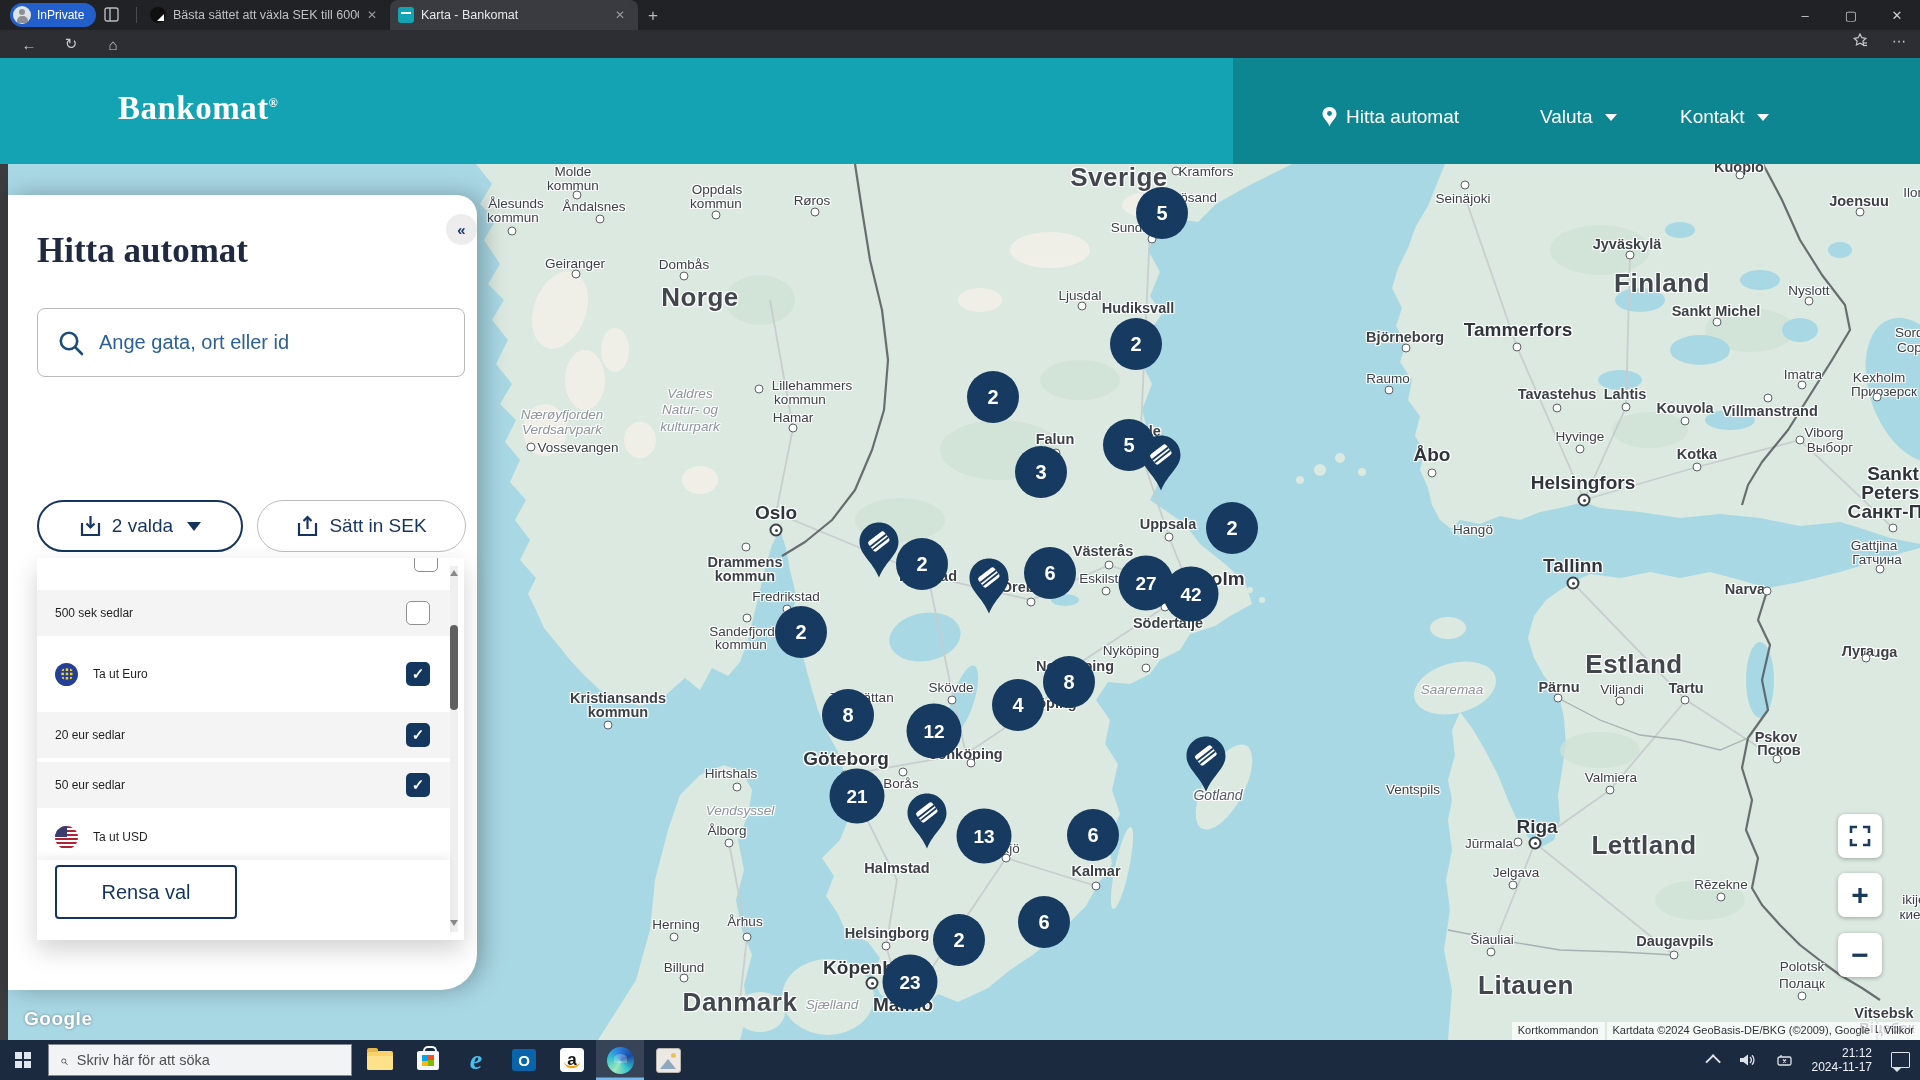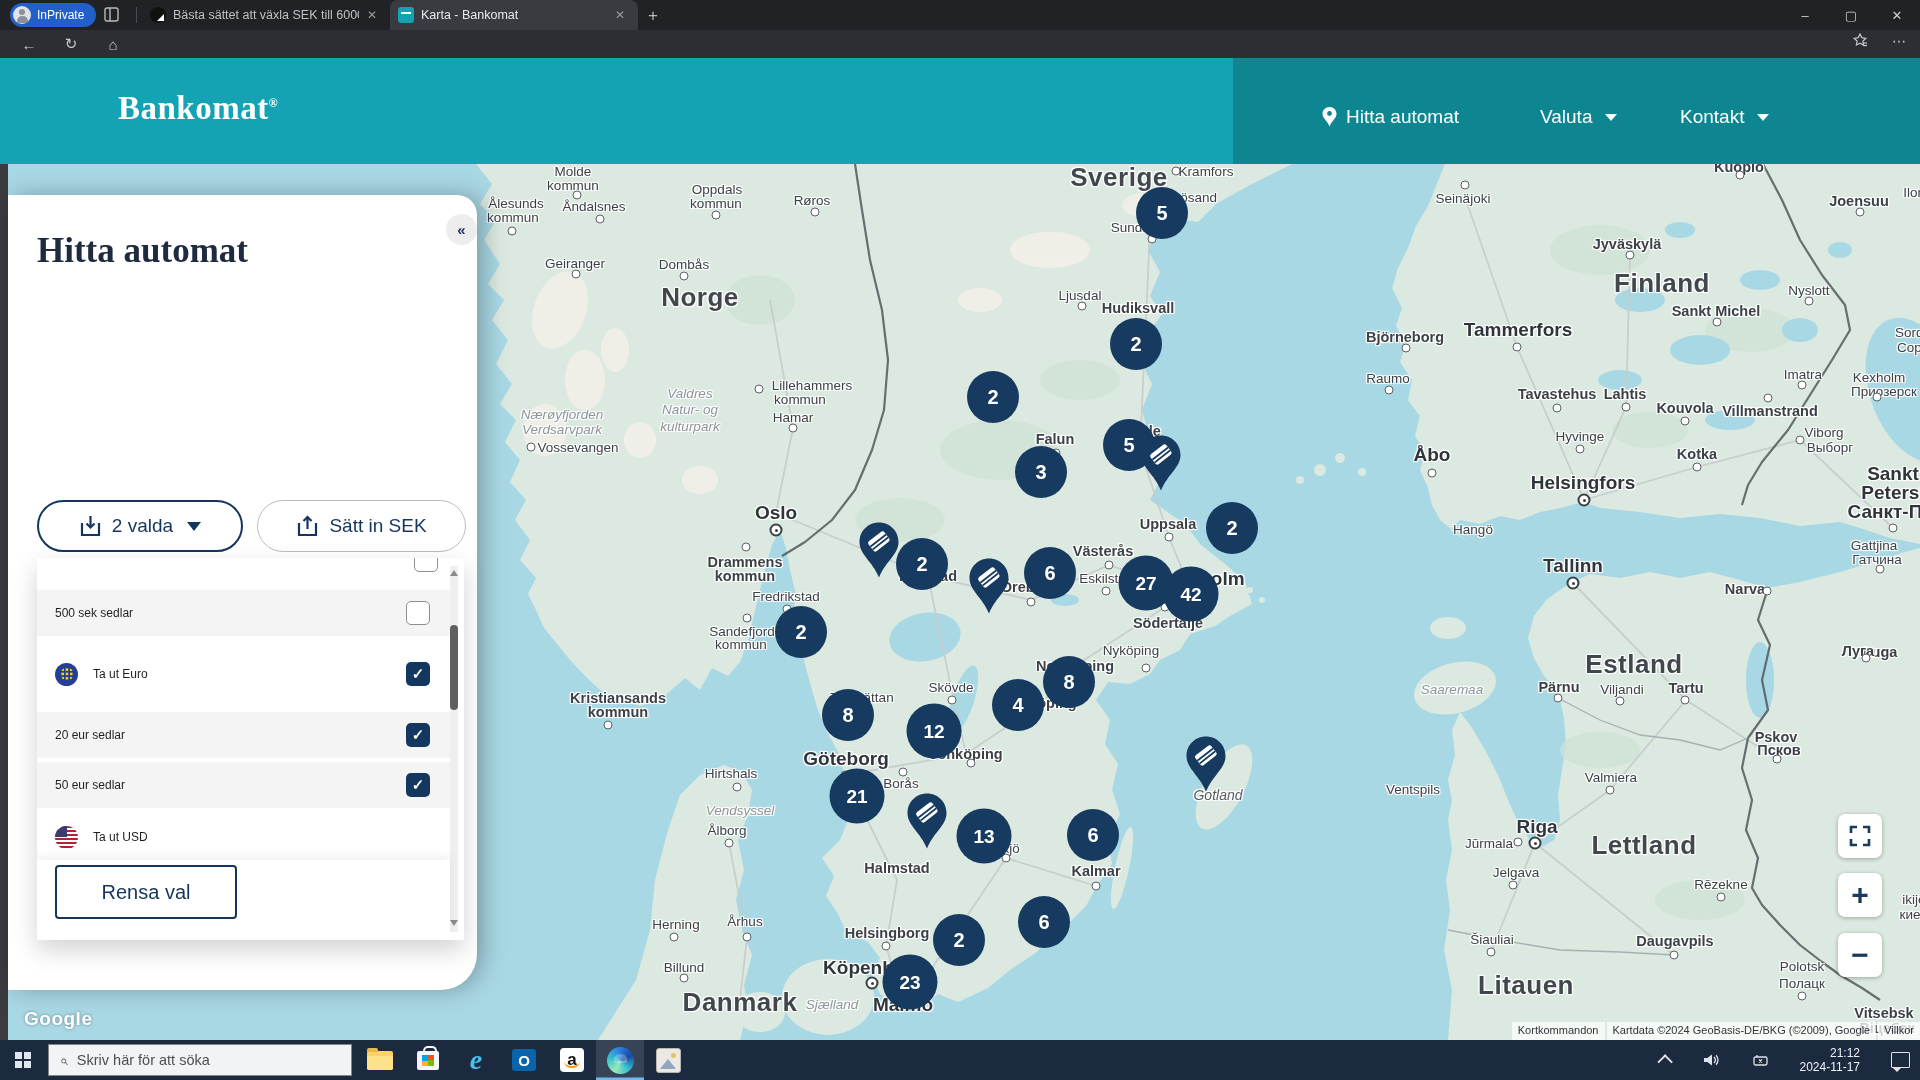--- a/index.html
+++ b/index.html
@@ -117,21 +117,21 @@
   #taskbar{position:absolute;left:0;top:1040px;width:1920px;height:40px;background:#1c2a40;z-index:12;display:flex;align-items:center;}
   #start{width:46px;height:40px;display:flex;align-items:center;justify-content:center;}
   #start .wgrid{display:grid;grid-template-columns:7px 7px;grid-template-rows:7px 7px;gap:1.5px;}
   #start .wgrid i{background:#dfe6ee;}
   #tb-search{position:absolute;left:48px;top:4px;width:304px;height:32px;background:#f2f3f4;border:1px solid #83878b;
     display:flex;align-items:center;box-sizing:border-box;}
   #tb-search .mag{margin:0 9px 0 11px;color:#3c4043;font-size:14px;transform:scaleX(-1);}
   #tb-search .ph{color:#4c4f52;font-size:14.5px;}
   .task-ic{position:absolute;top:0;width:48px;height:40px;display:flex;align-items:center;justify-content:center;}
   .task-ic.active{background:rgba(255,255,255,.12);box-shadow:inset 0 -2.5px 0 #76b9ed;}
-  #tray{position:absolute;right:0;top:0;height:40px;display:flex;align-items:center;gap:31px;padding-right:10px;}
+  #tray{position:absolute;right:0;top:0;height:40px;display:flex;align-items:center;gap:19px;padding-right:10px;}
   .tray-ic{color:#dfe3e8;font-size:13px;display:flex;align-items:center;}
   #clock{color:#eef2f7;font-size:12px;line-height:14px;text-align:right;}
   #action-ic{width:17px;height:14px;border:1.6px solid #dfe3e8;border-radius:1px;position:relative;}
   #action-ic::after{content:"";position:absolute;left:1px;bottom:-5px;border-left:4px solid transparent;border-right:4px solid transparent;border-top:4px solid #dfe3e8;}
   .chev{width:9px;height:9px;border-left:2px solid #dfe3e8;border-top:2px solid #dfe3e8;transform:rotate(45deg) translateY(2px);}
 
   
   .i-folder{width:26px;height:19px;background:#f9d36a;border-radius:2px;position:relative;}
   .i-folder::before{content:"";position:absolute;left:0;top:-3px;width:11px;height:4px;background:#e8b84d;border-radius:2px 2px 0 0;}
   .i-folder::after{content:"";position:absolute;left:0;top:5px;width:26px;height:14px;background:#fde28a;border-radius:0 0 2px 2px;}
@@ -616,20 +616,27 @@
       <span>Kontakt</span>
       <span class="caret-w"></span>
     </div>
   </div>
 
   <div id="edge-strip"></div>
   <div id="panel">
     <div id="collapse">«</div>
     <div id="panel-title">Hitta automat</div>
 
+    <div class="fieldbox" id="searchbox">
+      <svg width="28" height="28" viewBox="0 0 28 28">
+        <circle cx="12" cy="12" r="8.2" fill="none" stroke="#1c4e7d" stroke-width="2.6"></circle>
+        <line x1="18" y1="18" x2="25" y2="25" stroke="#1c4e7d" stroke-width="2.6" stroke-linecap="round"></line>
+      </svg>
+      <span class="ftext">Ange gata, ort eller id</span>
+    </div>
 
 
     <div class="pill" id="pill-valda">
       <svg width="23" height="23" viewBox="0 0 23 23">
         <path d="M3 8v12h17V8" fill="none" stroke="#16355e" stroke-width="2.2"></path>
         <line x1="11.5" y1="1" x2="11.5" y2="12" stroke="#16355e" stroke-width="2.2"></line>
         <path d="M7.5 8.5l4 4 4-4" fill="none" stroke="#16355e" stroke-width="2.2"></path>
       </svg>
       <span>2 valda</span>
       <span class="caret-n"></span>

